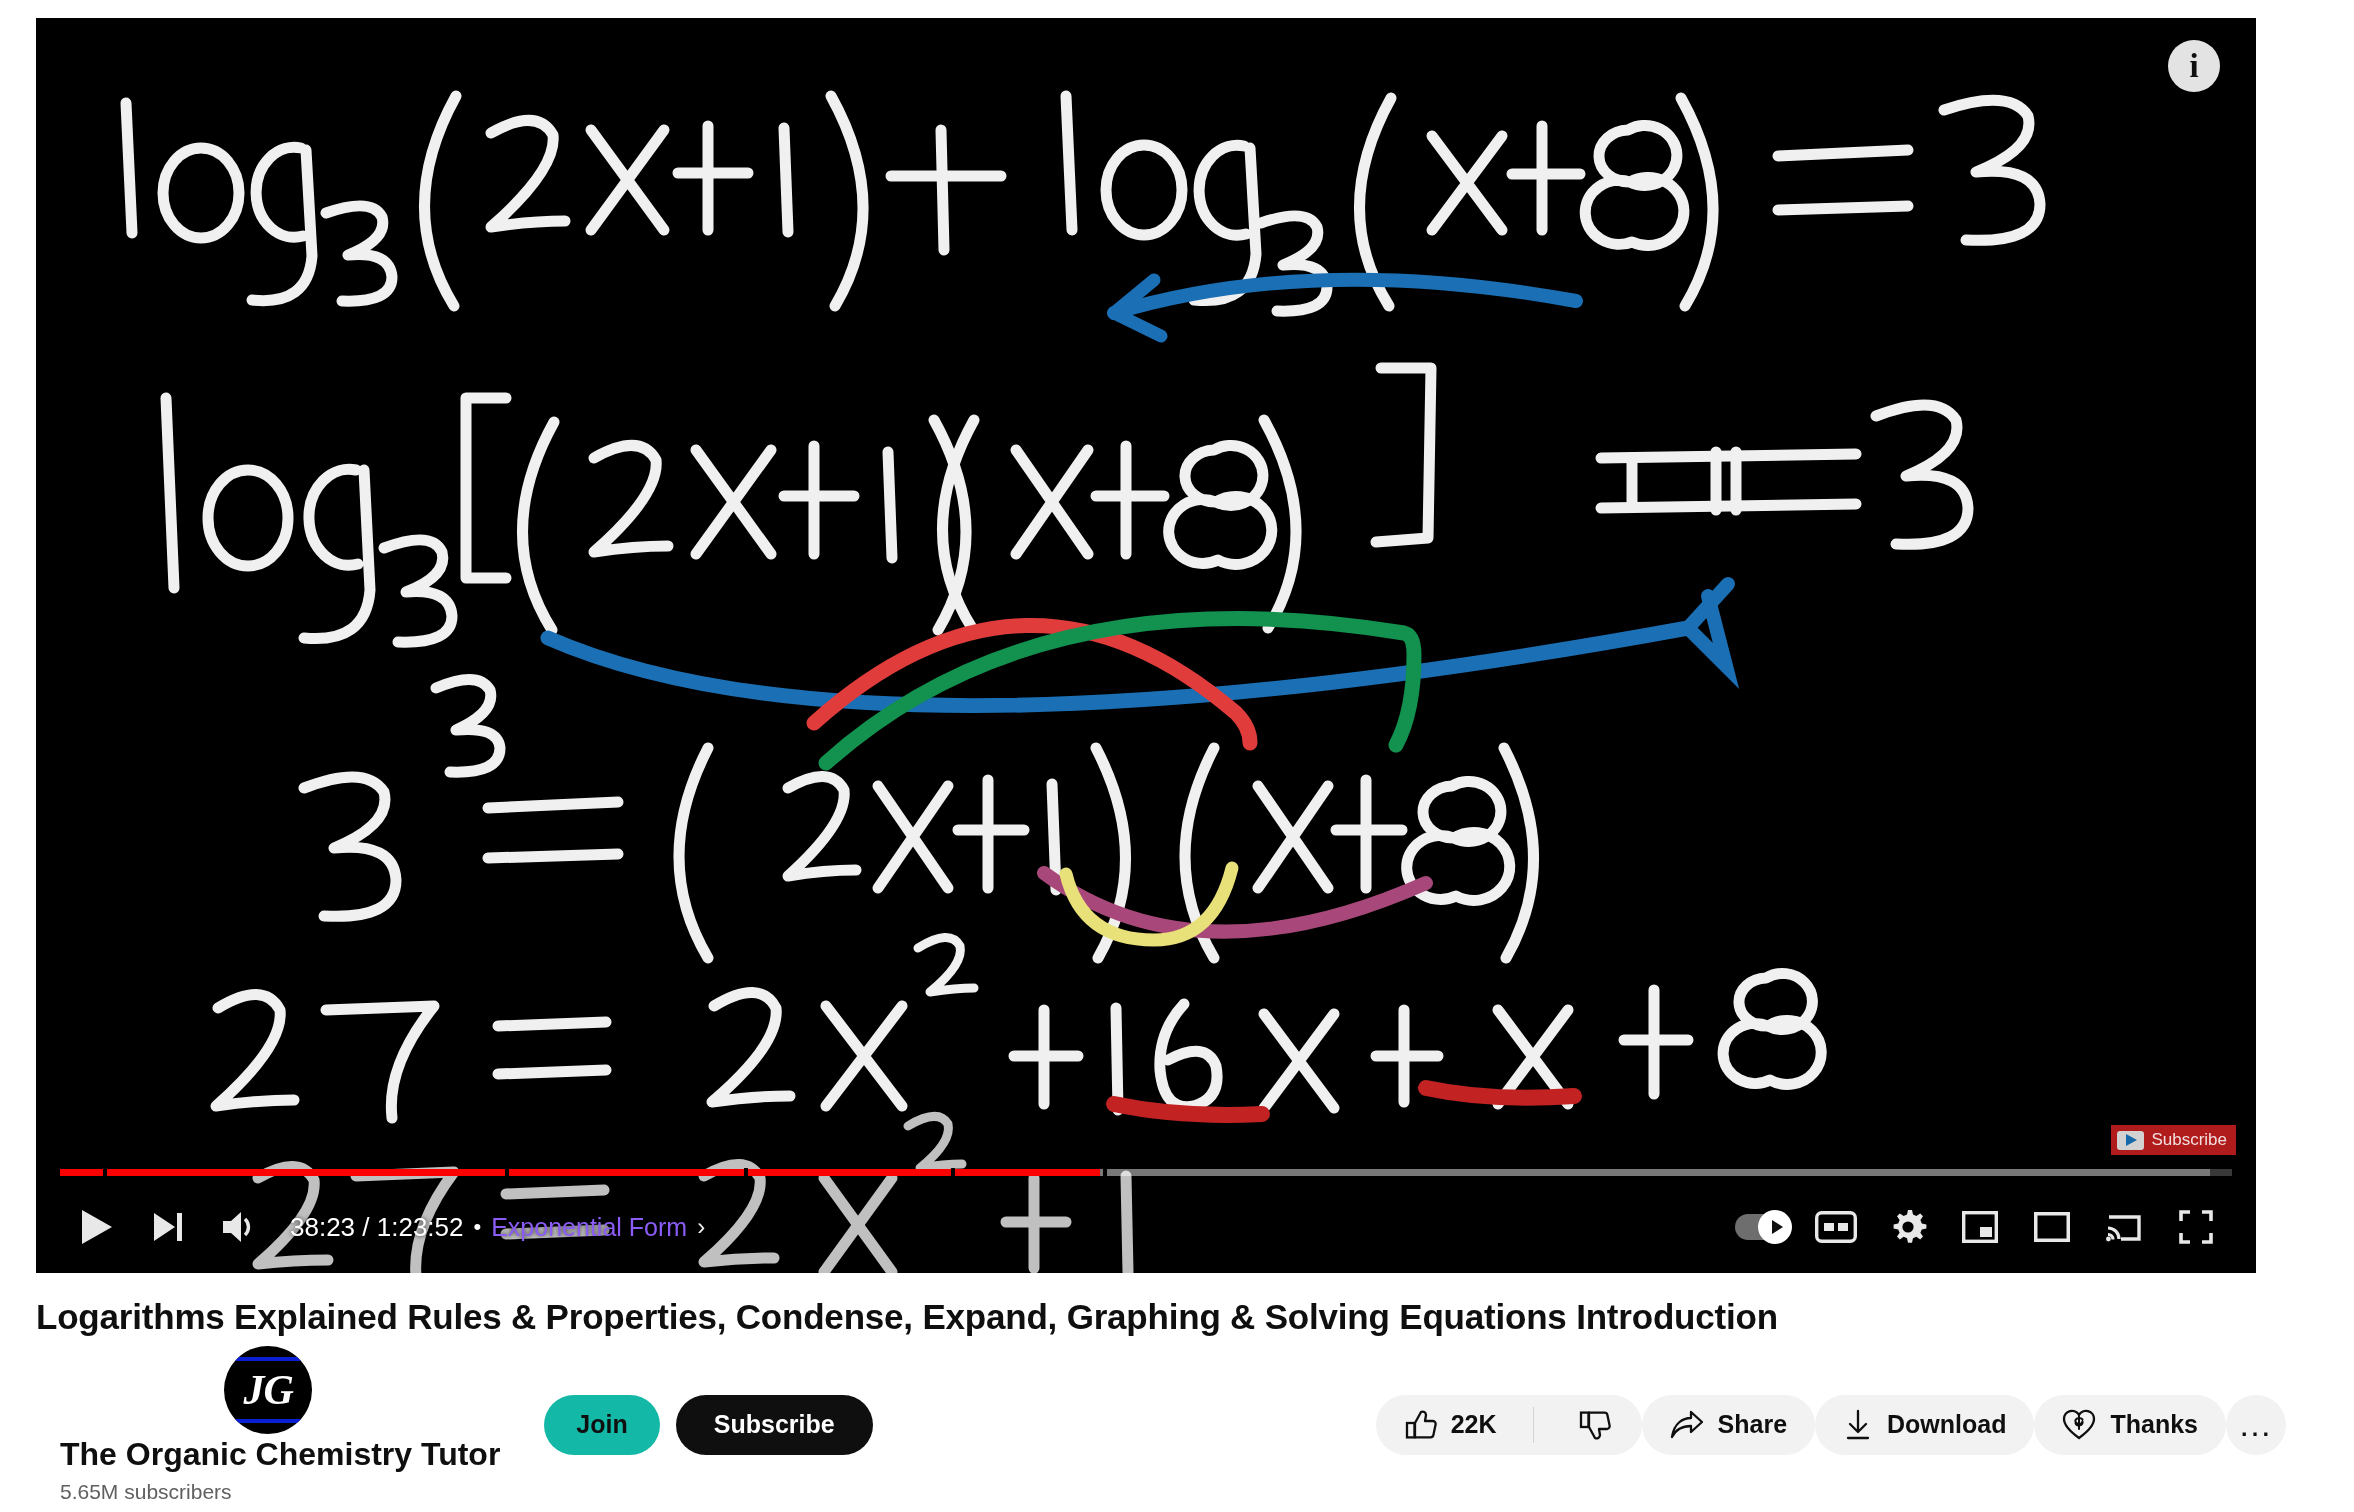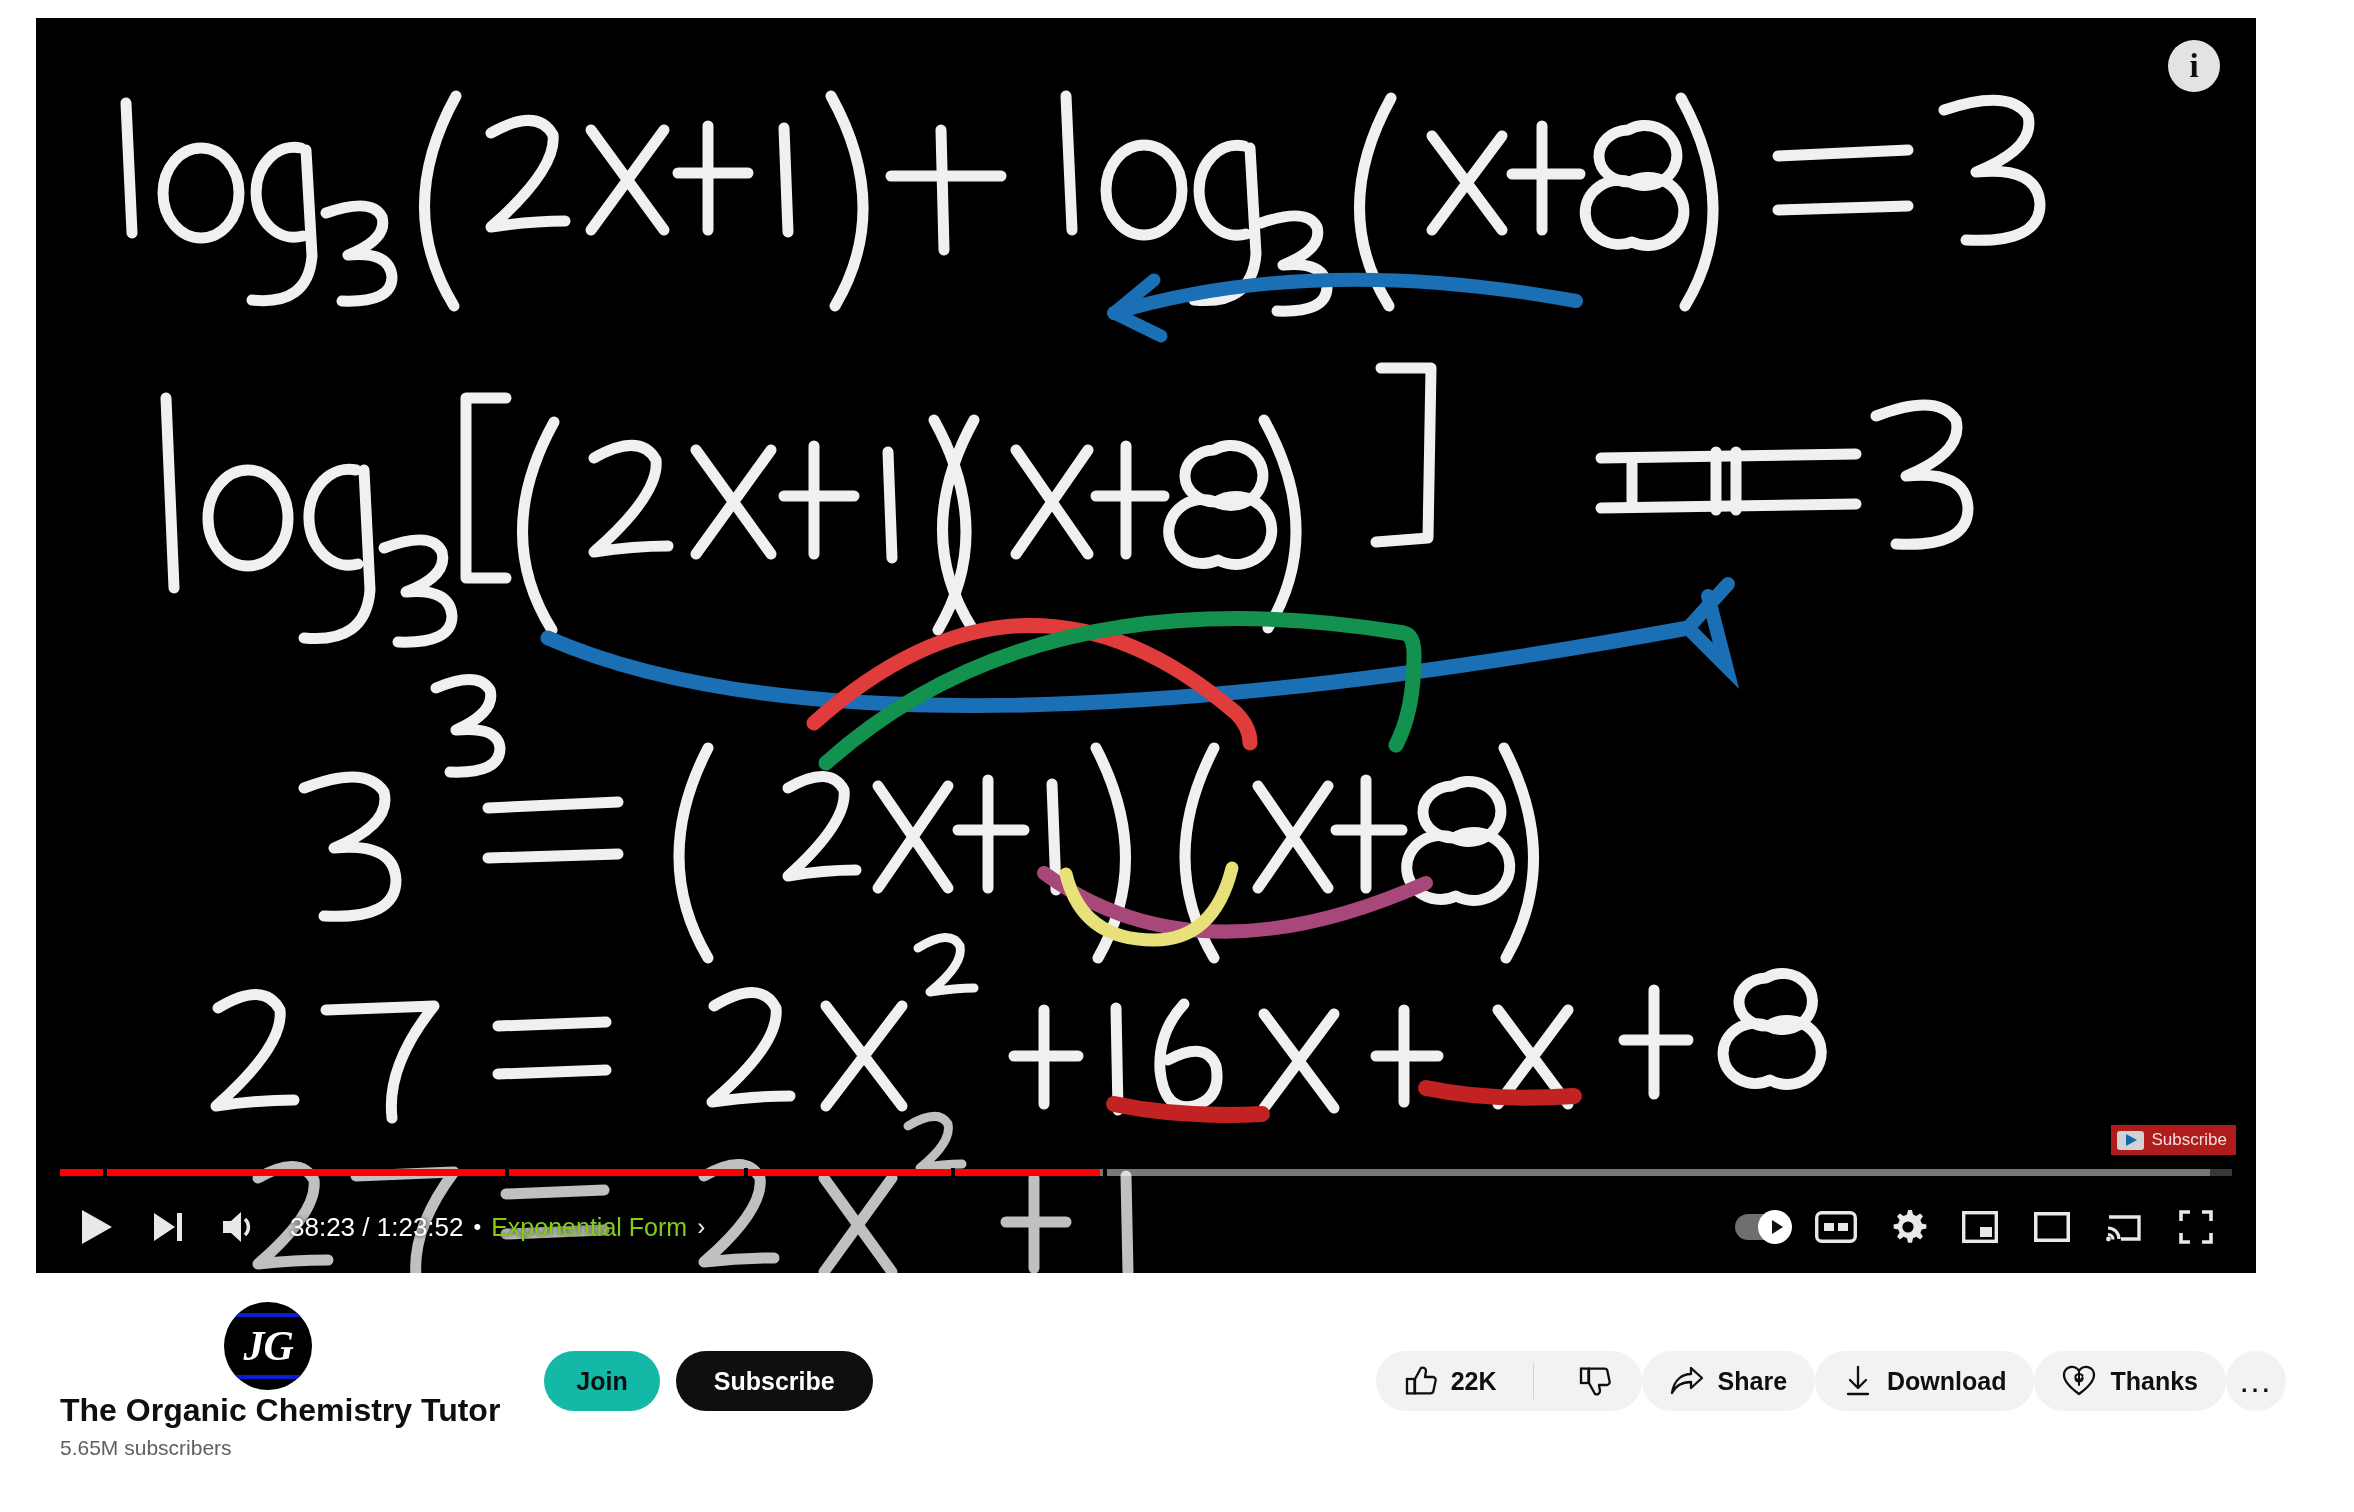--- a/index.html
+++ b/index.html
@@ -172,21 +172,21 @@
     white-space: nowrap;
     text-shadow: 0 0 4px rgba(0,0,0,0.8);
   }
   .chapter-sep {
     color: #ffffff;
     font-size: 22px;
     margin: 0 10px;
     text-shadow: 0 0 4px rgba(0,0,0,0.8);
   }
   .chapter-title {
-    color: #84cc16;
+    color: #8b5cf6;
     font-size: 25px;
     font-family: "Liberation Sans", sans-serif;
     white-space: nowrap;
     text-shadow: 0 0 4px rgba(0,0,0,0.8);
     cursor: pointer;
   }
   .chapter-chev {
     color: #eeeeee;
     font-size: 24px;
     margin-left: 10px;
@@ -630,20 +630,21 @@
               <path d="M 12 33 L 3 33 L 3 24"></path>
             </g>
           </svg>
         </div>
       </div>
     </div>
   </div>
 
   <div class="below">
 
+    <div class="video-title">Logarithms Explained Rules &amp; Properties, Condense, Expand, Graphing &amp; Solving Equations Introduction</div>
 
     <div class="meta-row">
 
       <div class="channel-block">
         <div class="avatar">
           <span class="av-line top"></span>
           <span class="av-line bot"></span>
           <span class="av-text">JG</span>
         </div>
         <div class="channel-text">

